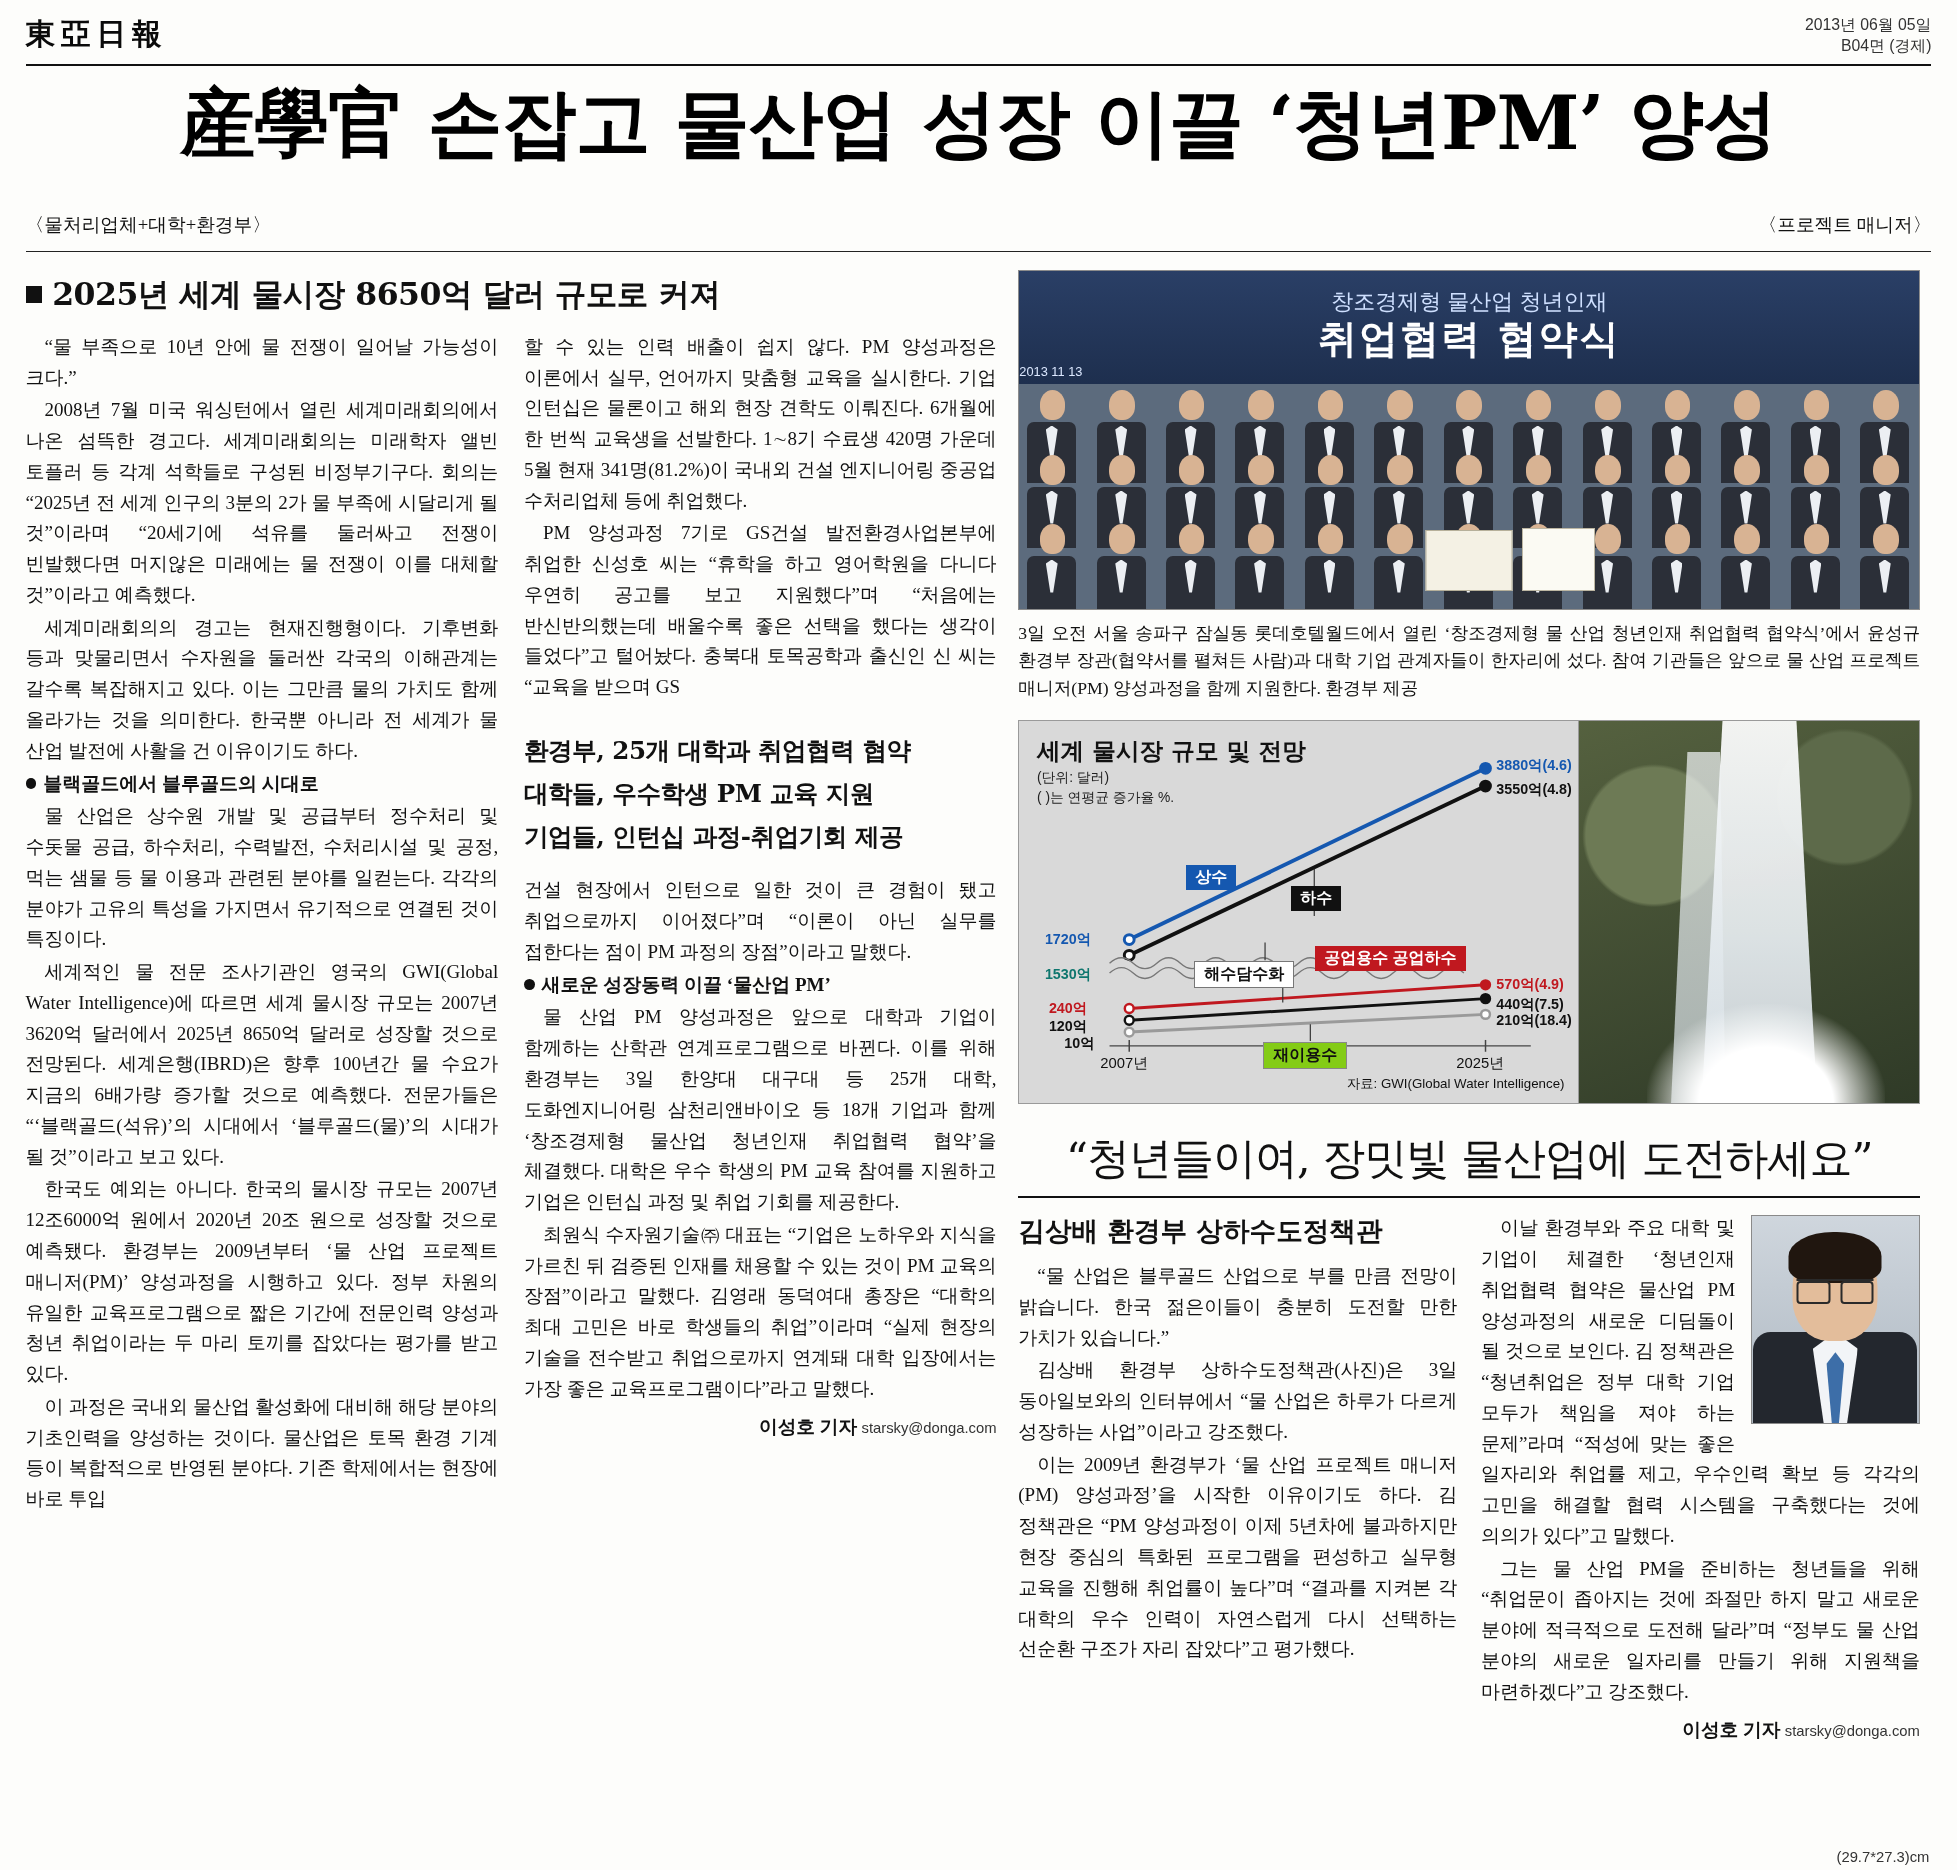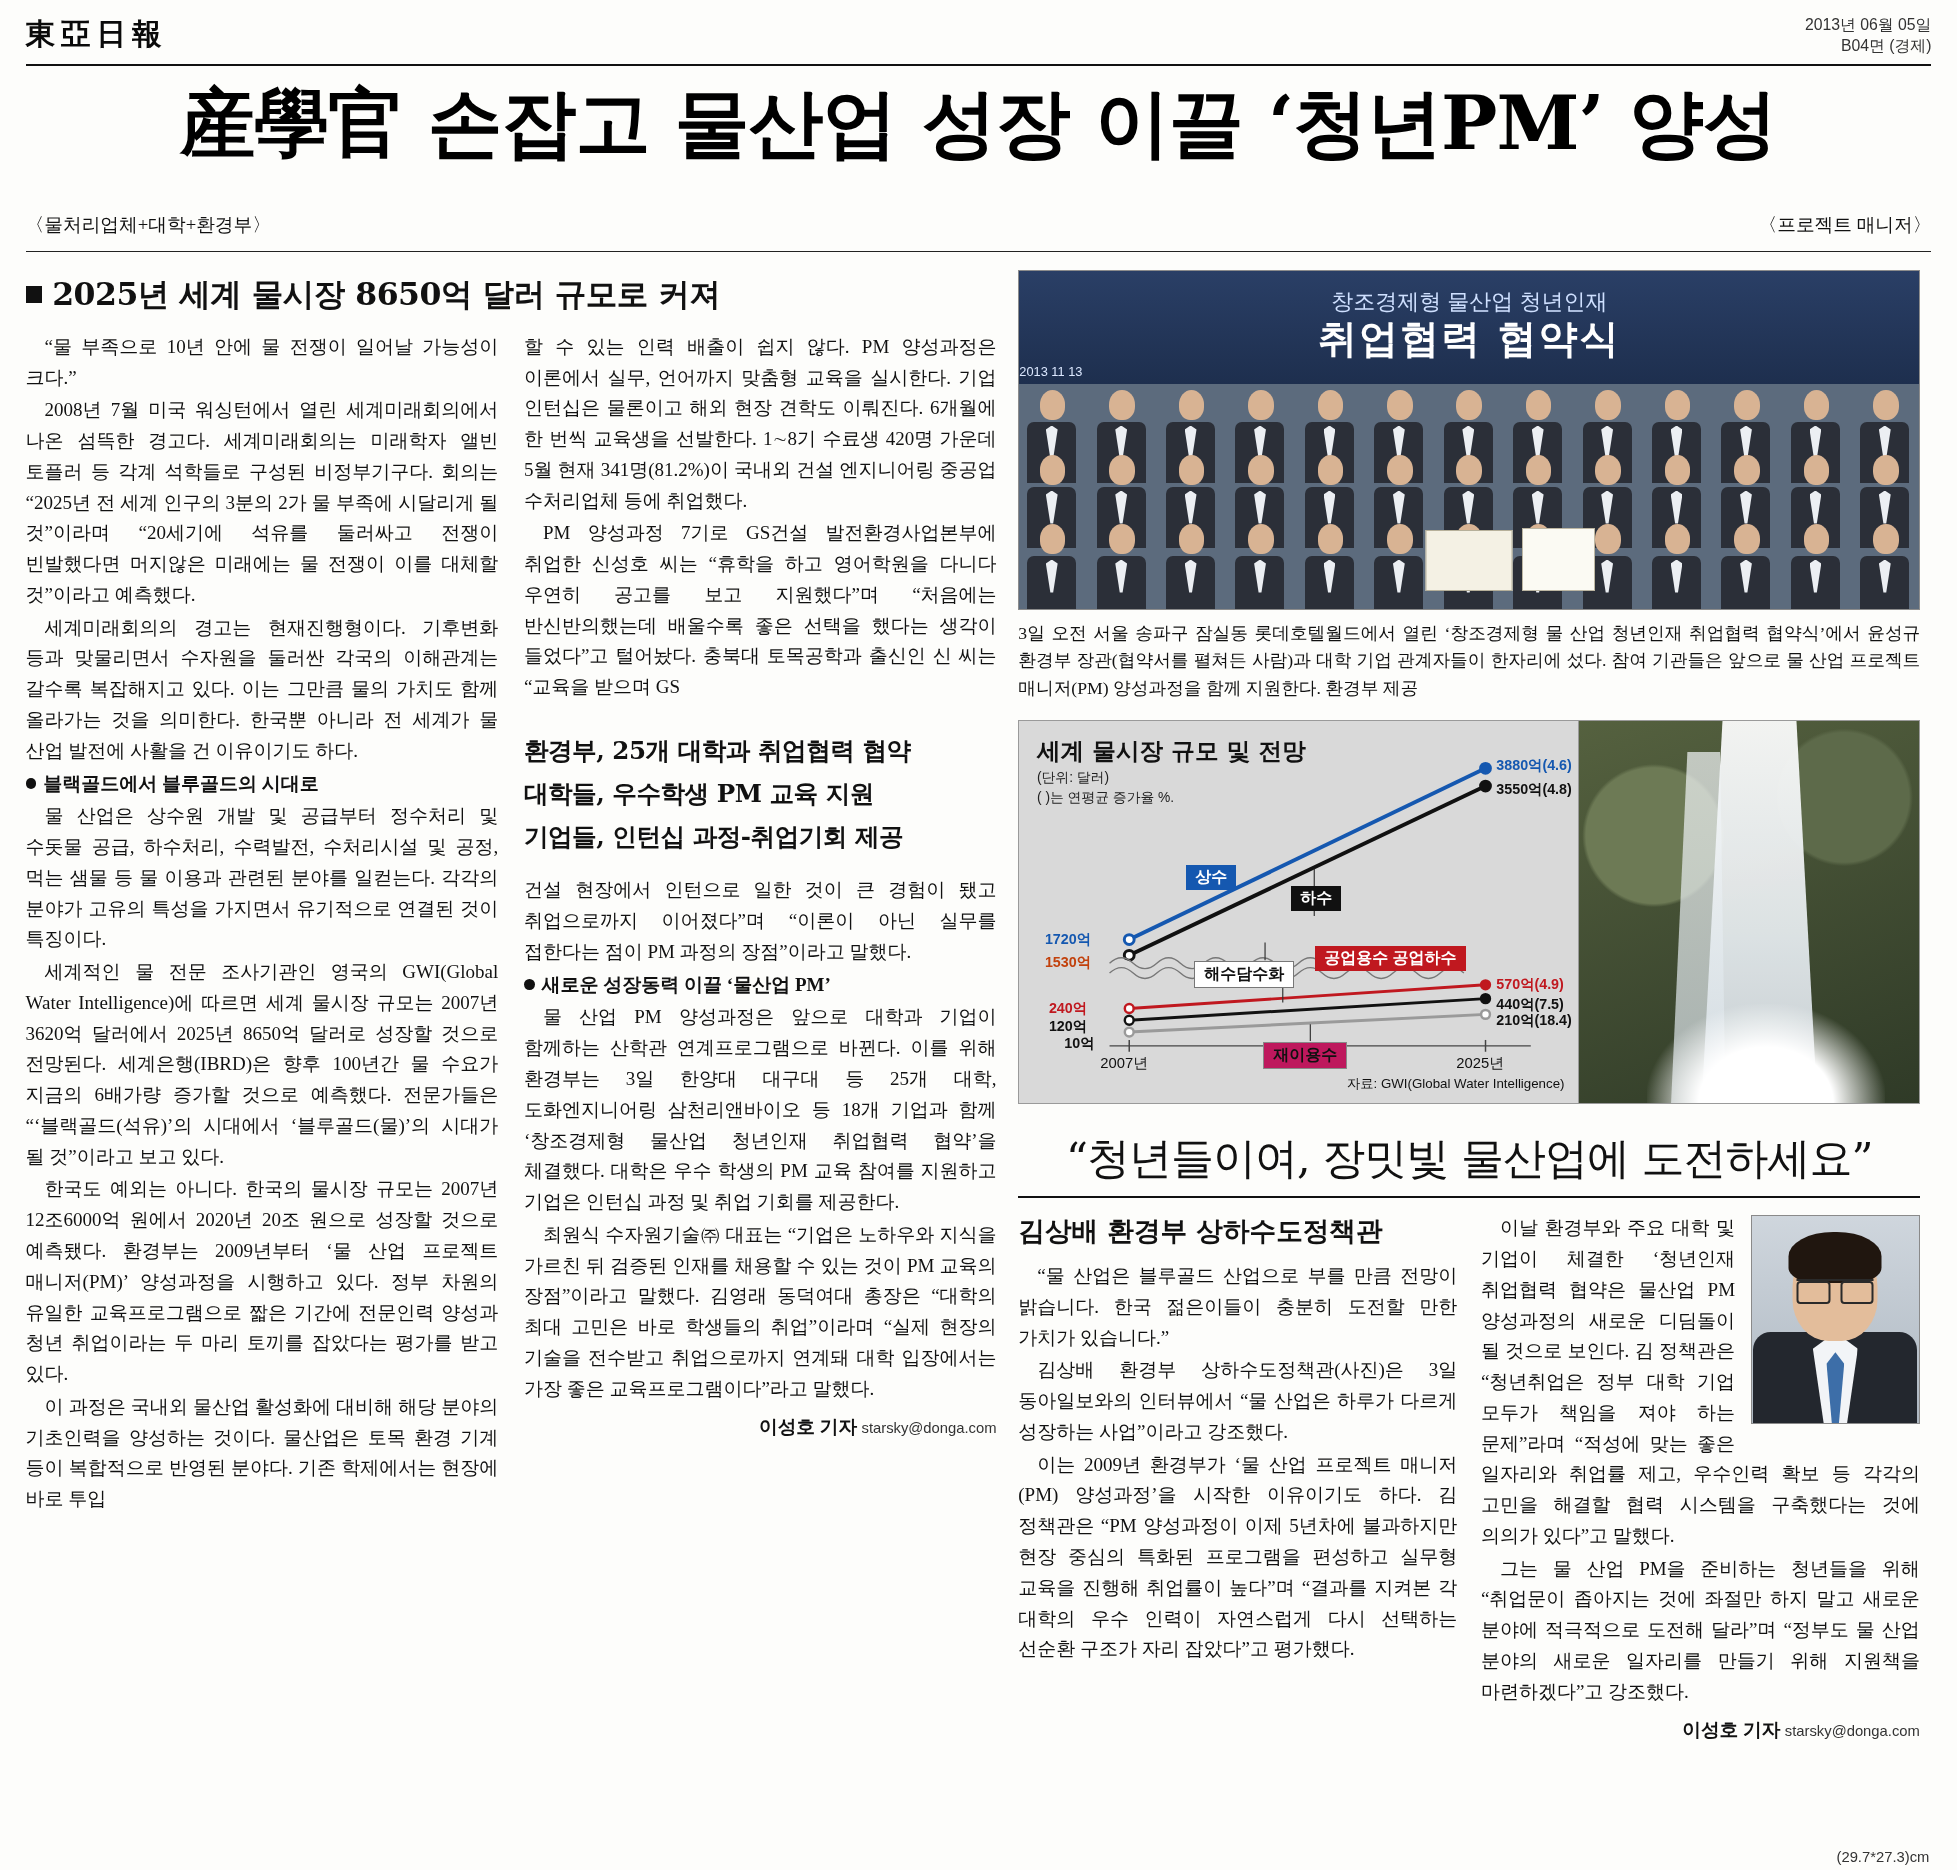--- a/index.html
+++ b/index.html
@@ -118,21 +118,21 @@
   }
   .chart .ctitle { position:absolute; left:17.7px; top:13.8px; font-family:"DejaVu Serif",serif; font-weight:bold; font-size:23.6px;}
   .chart .cunit { position:absolute; left:17.7px; top:47px; font-size:13.8px; line-height:1.45; color:#222;}
   .chart svg { position:absolute; left:0; top:0; }
   .lbl { position:absolute; font-size:14.3px; font-weight:bold; }
   .tag { position:absolute; font-size:16px; font-weight:bold; color:#fff; padding:2px 8.9px; }
   .tag.blue { background:#1558b0; }
   .tag.black { background:#111; }
   .tag.red { background:#c0181f; }
   .tag.white { background:#fff; color:#111; border:1px solid #777; }
-  .tag.gray { background:#be185d; color:#111; border:1px solid #888; }
+  .tag.gray { background:#84cc16; color:#111; border:1px solid #888; }
   .chart .src { position:absolute; right:13.8px; bottom:9.9px; font-size:13.3px; }
   .chart .xlab { position:absolute; font-size:14.8px; }
 
   .waterfall { width:341px; height:384px; border:1px solid #9a9a9a; border-left:none; position:relative; overflow:hidden; background:linear-gradient(#4c5c3f,#3d4a33);}
   .wf-cliff { position:absolute; inset:0; background:
      radial-gradient(circle at 22% 30%, #6d7a55 0 18%, transparent 19%),
      radial-gradient(circle at 78% 20%, #5d6a4a 0 16%, transparent 17%),
      linear-gradient(160deg,#55613f,#2f3a27);}
   .wf-fall { position:absolute; left:36%; top:0; width:34%; height:100%;
      background:linear-gradient(#ffffff,#e9eef2 55%,#cfd8de);
@@ -463,21 +463,21 @@
 
           <div class="tag blue" style="left:167px; top:144px;">상수</div>
           <div class="tag black" style="left:272px; top:165px;">하수</div>
           <div class="tag red" style="left:296px; top:225px;">공업용수 공업하수</div>
           <div class="tag white" style="left:175px; top:240px;">해수담수화</div>
           <div class="tag gray" style="left:244px; top:321px;">재이용수</div>
 
           <div class="lbl" style="left:477px; top:35px; color:#1558b0;">3880억(4.6)</div>
           <div class="lbl" style="left:477px; top:59px; color:#111;">3550억(4.8)</div>
           <div class="lbl" style="left:25.6px; top:209px; color:#1558b0;">1720억</div>
-          <div class="lbl" style="left:25.6px; top:232px; color:#c2410c;">1530억</div>
+          <div class="lbl" style="left:25.6px; top:244px; color:#0f766e;">1530억</div>
           <div class="lbl" style="left:477px; top:254px; color:#c0181f;">570억(4.9)</div>
           <div class="lbl" style="left:477px; top:274px; color:#111;">440억(7.5)</div>
           <div class="lbl" style="left:477px; top:290px; color:#111;">210억(18.4)</div>
           <div class="lbl" style="left:29.6px; top:278px; color:#c0181f;">240억</div>
           <div class="lbl" style="left:29.6px; top:296px; color:#111;">120억</div>
           <div class="lbl" style="left:45px; top:313px; color:#111;">10억</div>
 
           <div class="xlab" style="left:81px; top:333px;">2007년</div>
           <div class="xlab" style="left:437px; top:333px;">2025년</div>
           <div class="src">자료: GWI(Global Water Intelligence)</div>

